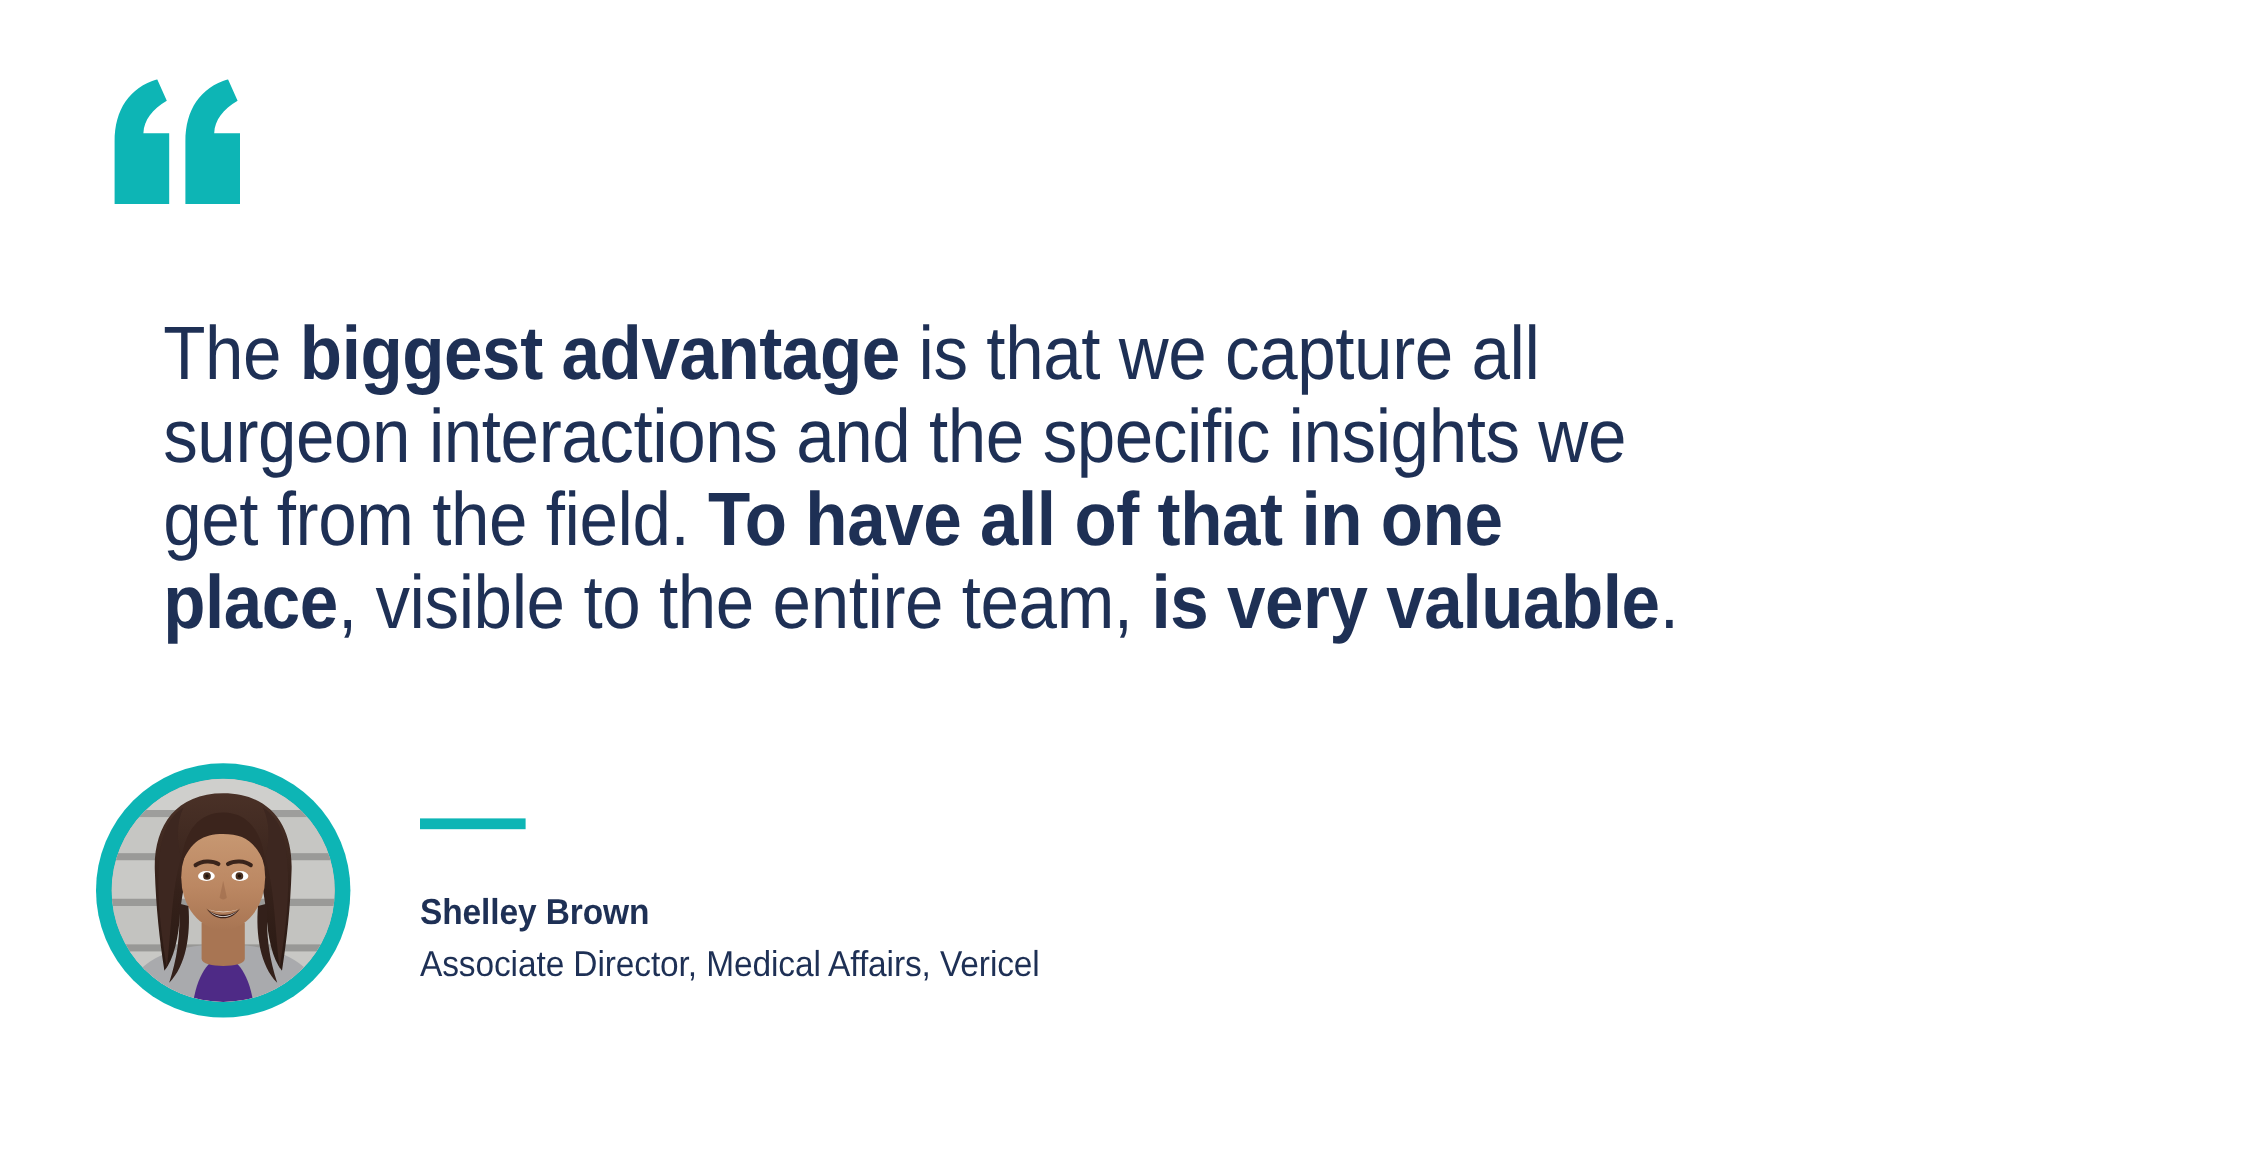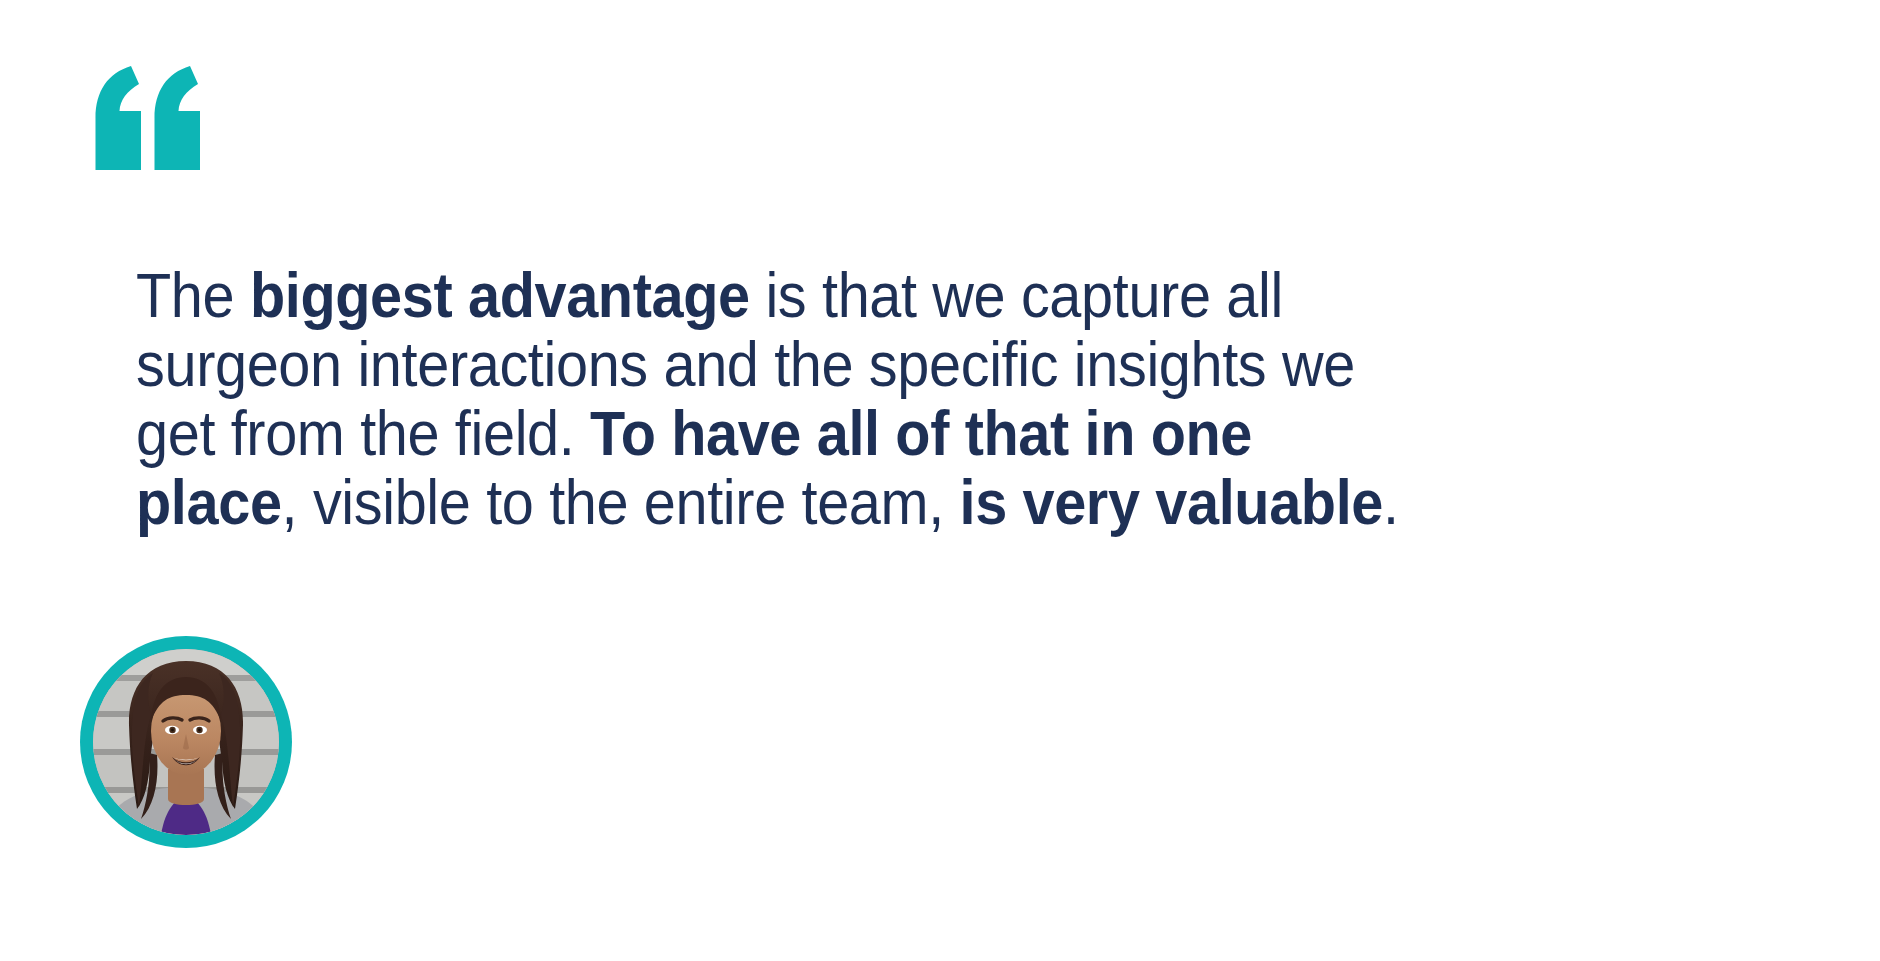--- a/index.html
+++ b/index.html
@@ -212,16 +212,21 @@
 
             <path d="M58 66 C50 92 50 126 46 158 C42 132 38 104 39 78 C40 50 46 32 60 24 C54 36 54 52 58 66 Z" fill="#3d2720"></path>
             <path d="M128 66 C136 92 136 126 140 158 C144 132 148 104 147 78 C146 50 140 32 126 24 C132 36 132 52 128 66 Z" fill="#3d2720"></path>
             <path d="M56 104 C58 130 54 152 48 170 C62 156 66 130 64 106 Z" fill="#33201a"></path>
             <path d="M130 104 C128 130 132 152 138 170 C124 156 120 130 122 106 Z" fill="#33201a"></path>
           </g>
         </svg>
       </div>
     </div>
 
+    <div id="attribution-details">
+      <div id="attribution-rule"></div>
+      <div id="attribution-name">Shelley Brown</div>
+      <div id="attribution-role">Associate Director, Medical Affairs, Vericel</div>
+    </div>
 
   </div>
 
 </div>
 
 </body></html>

